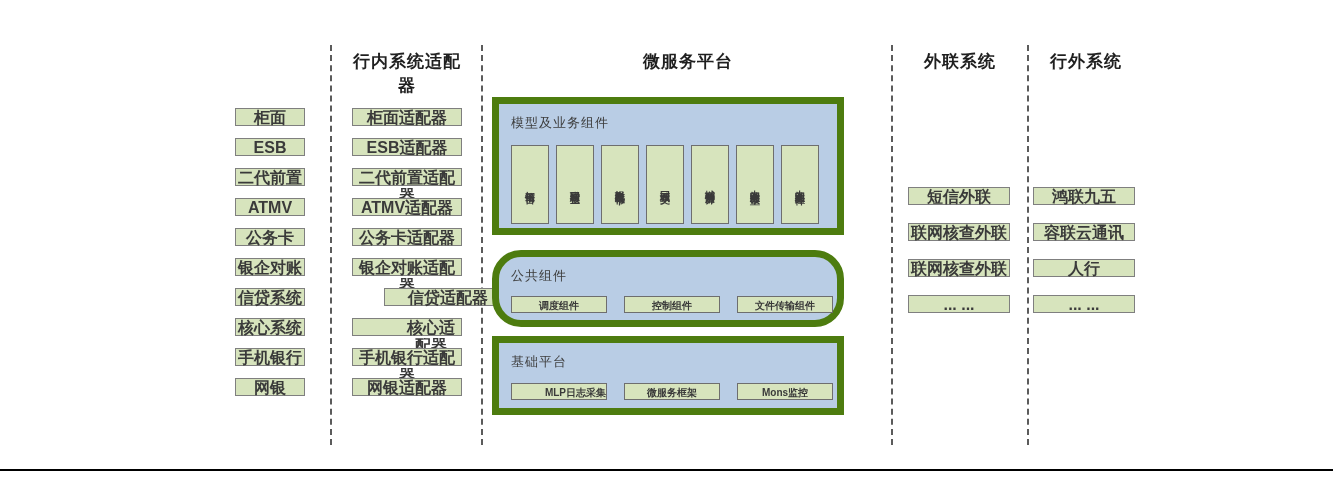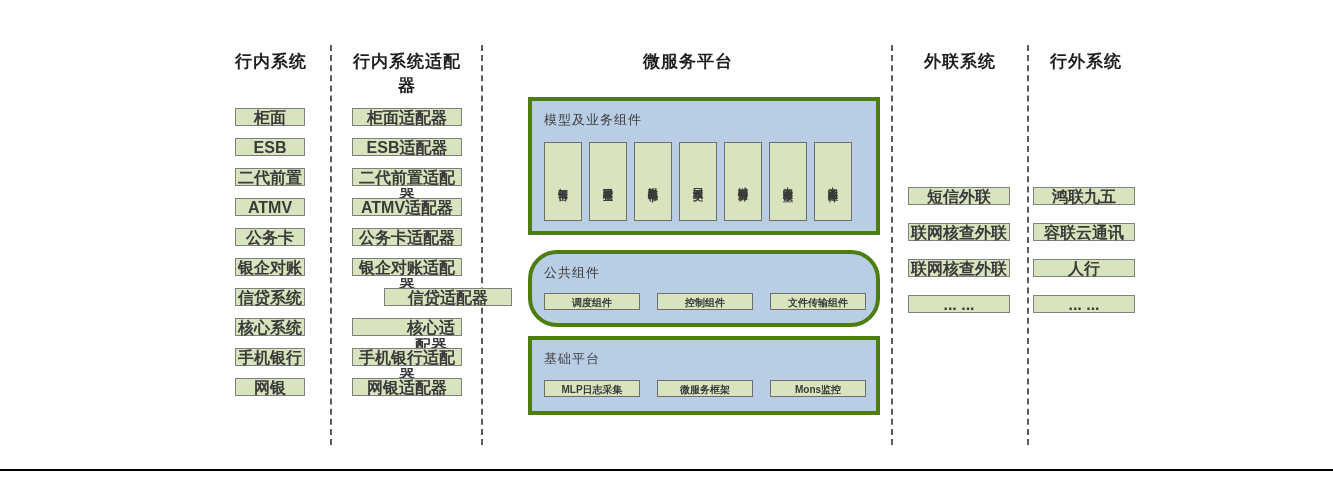--- a/index.html
+++ b/index.html
@@ -16,22 +16,22 @@
     position:absolute;top:45px;height:400px;width:0;
     border-left:2px dashed #5b5b5b;
   }
   .gbox{
     position:absolute;height:18px;line-height:18px;
     background:#d7e4bd;border:1px solid #7f7f7f;
     font-size:16px;font-weight:bold;color:#3a3a3a;text-align:center;
     box-sizing:border-box;
   }
   .panel{
-    position:absolute;left:528px;width:352px;
-    background:#b9cde5;border:4px solid #4d7c0f;box-sizing:border-box;
+    position:absolute;left:492px;width:352px;
+    background:#b9cde5;border:7px solid #4d7c0f;box-sizing:border-box;
   }
   .panel-label{
     position:absolute;left:12px;top:10px;
     font-size:13px;color:#3d3d3d;letter-spacing:1px;
   }
   .vbox{
     position:absolute;width:38px;height:79px;
     background:#d7e4bd;border:1px solid #6e6e6e;box-sizing:border-box;
     display:flex;align-items:center;justify-content:center;
     writing-mode:vertical-rl;text-orientation:upright;
@@ -45,21 +45,20 @@
   }
   .bottom-line{
     position:absolute;left:0;top:469px;width:1333px;height:2px;background:#000;
   }
 </style>
 </head>
 <body>
 
 <div id="stage">
 
-  <div class="col-title" style="left:211px;width:120px;">行内系统</div>
   <div class="col-title" style="left:347px;width:120px;">行内系统适配器</div>
   <div class="col-title" style="left:608px;width:160px;">微服务平台</div>
   <div class="col-title" style="left:900px;width:120px;">外联系统</div>
   <div class="col-title" style="left:1026px;width:120px;">行外系统</div>
 
   <div class="divider" style="left:330px;"></div>
   <div class="divider" style="left:481px;"></div>
   <div class="divider" style="left:891px;"></div>
   <div class="divider" style="left:1027px;"></div>
 
@@ -98,21 +97,21 @@
 
   <div class="panel" style="top:250px;height:77px;border-radius:29px;">
     <div class="panel-label">公共组件</div>
     <div class="hbox" style="left:12px;top:39px;">调度组件</div>
     <div class="hbox" style="left:125px;top:39px;">控制组件</div>
     <div class="hbox" style="left:238px;top:39px;">文件传输组件</div>
   </div>
 
   <div class="panel" style="top:336px;height:79px;">
     <div class="panel-label">基础平台</div>
-    <div class="hbox" style="left:12px;top:40px;">MLP日志采集</div>
+    <div class="hbox" style="left:12px;top:40px;text-align:right;">MLP日志采集</div>
     <div class="hbox" style="left:125px;top:40px;">微服务框架</div>
     <div class="hbox" style="left:238px;top:40px;">Mons监控</div>
   </div>
 
   <div class="gbox" style="left:908px;width:102px;top:187px;">短信外联</div>
   <div class="gbox" style="left:908px;width:102px;top:223px;">联网核查外联</div>
   <div class="gbox" style="left:908px;width:102px;top:259px;">联网核查外联</div>
   <div class="gbox" style="left:908px;width:102px;top:295px;">... ...</div>
 
   <div class="gbox" style="left:1033px;width:102px;top:187px;">鸿联九五</div>

